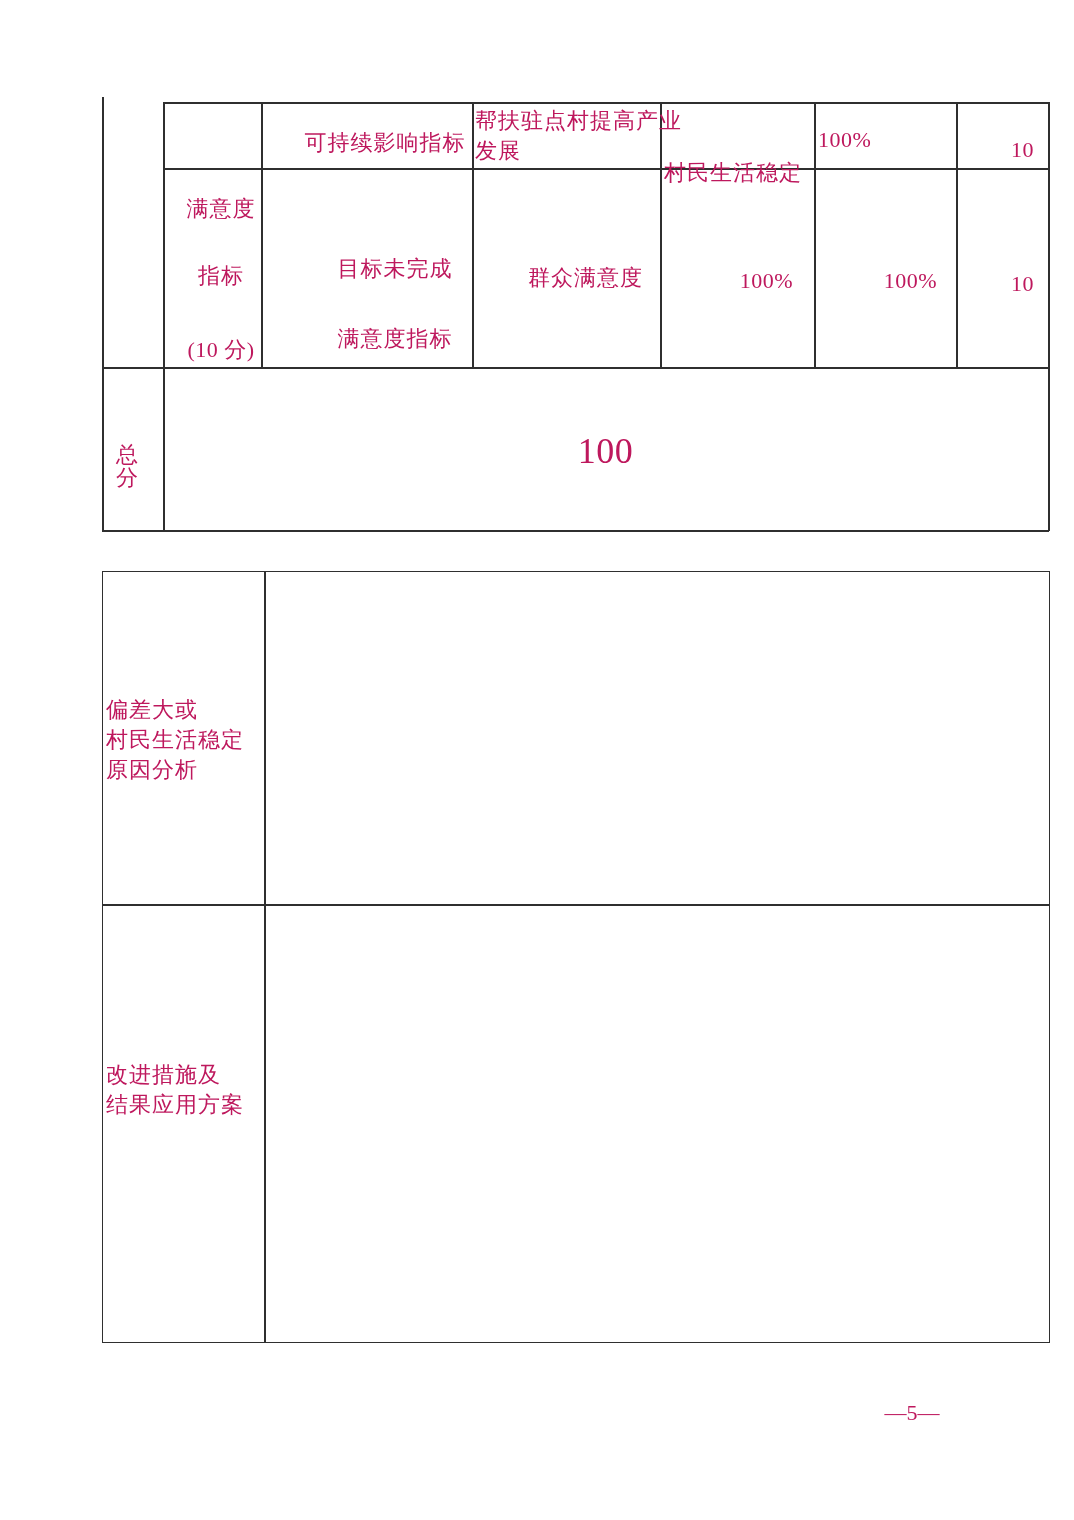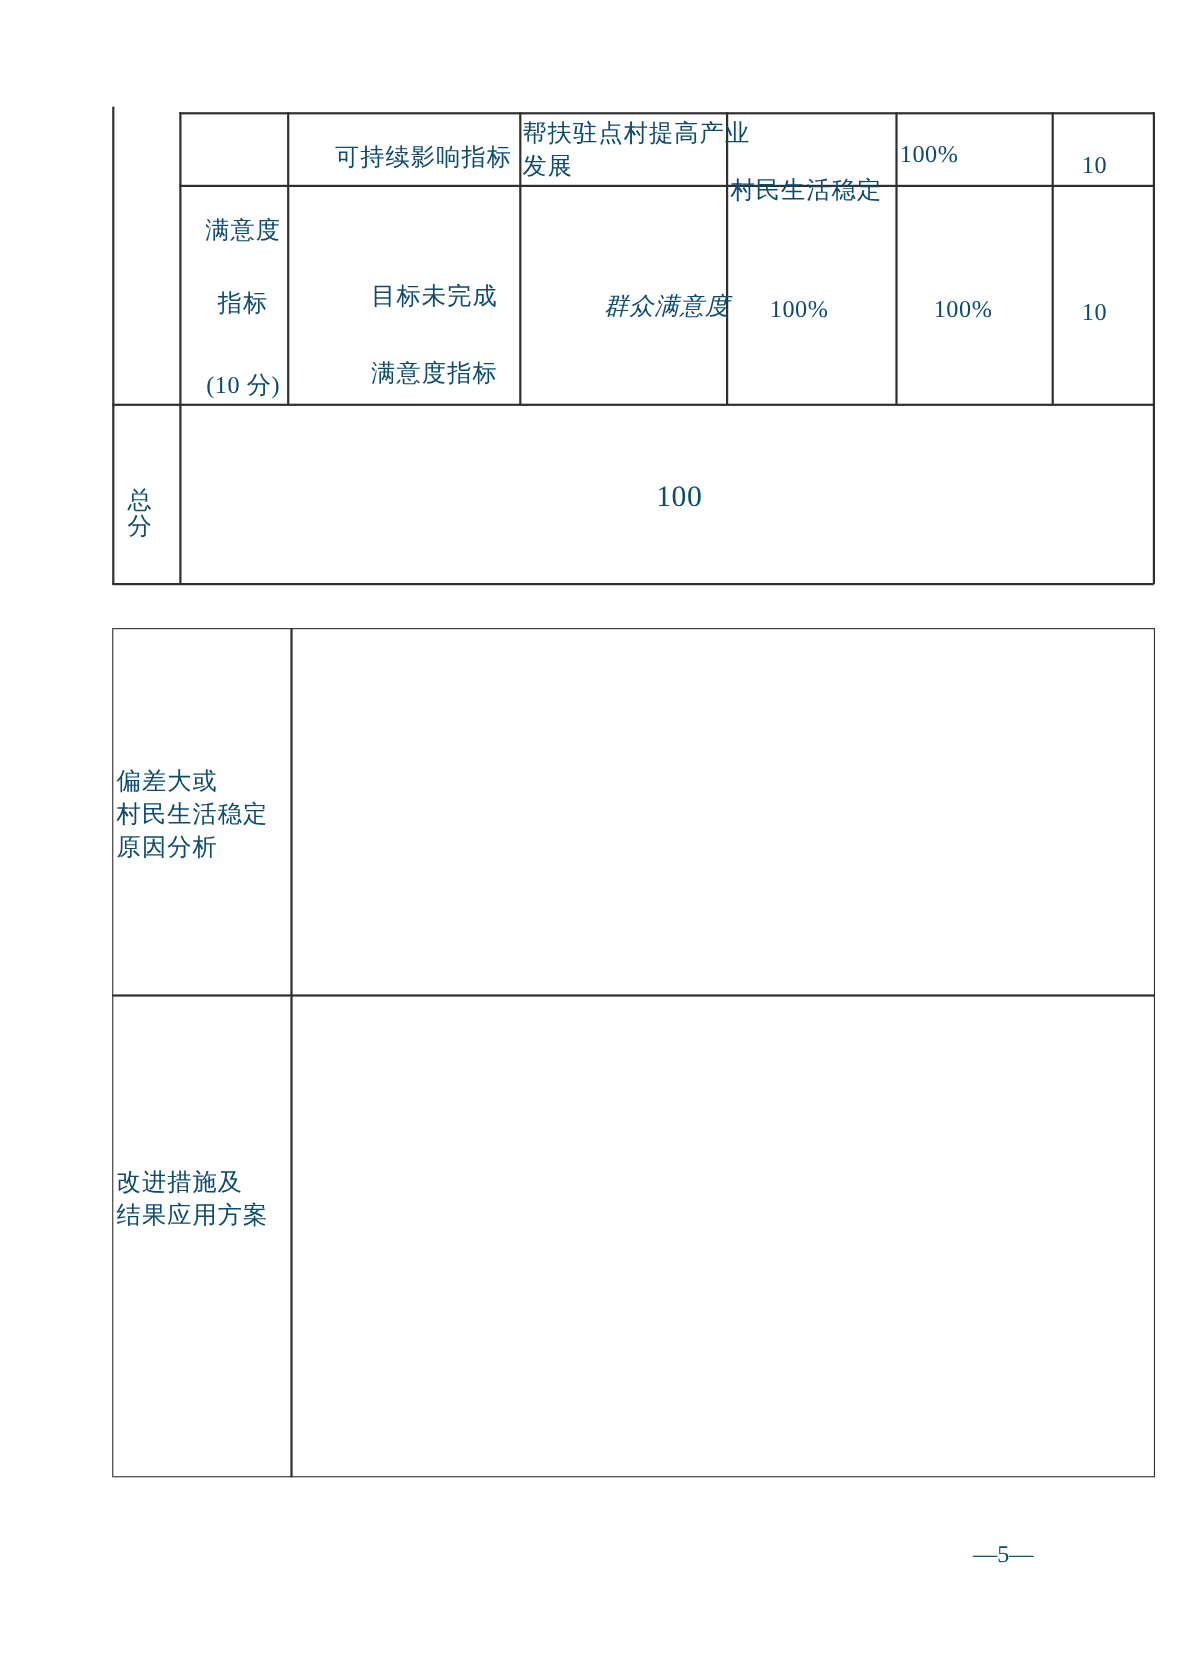--- a/index.html
+++ b/index.html
@@ -7,21 +7,21 @@
     padding: 0;
     background: #ffffff;
   }
   .page {
     position: relative;
     width: 1074px;
     height: 1520px;
     background: #ffffff;
     overflow: hidden;
     font-family: "Liberation Serif", "DejaVu Serif", serif;
-    color: #0c4a6e;
+    color: #be185d;
   }
   
   .hl, .vl {
     position: absolute;
     background: #2f2f2f;
   }
   .hl { height: 1.5px; }
   .vl { width: 1.5px; }
 
   
@@ -32,26 +32,25 @@
     letter-spacing: 1px;
     white-space: nowrap;
   }
   .center { text-align: center; }
   .right  { text-align: right; }
   .wrapcell {
     white-space: normal;
     line-height: 30px;
     overflow: hidden;
   }
-  .num { letter-spacing: 0.5px; text-align: center; }
+  .num { letter-spacing: 0.5px; }
 
   .total-value {
-    font-size: 27px;
+    font-size: 36px;
     line-height: 28px;
-    margin-left: 12px;
   }
   .stack {
     display: inline-block;
     width: 26px;
     word-break: break-all;
     white-space: normal;
     line-height: 23px;
     letter-spacing: 0;
   }
   .analysis-box {
@@ -100,21 +99,21 @@
     <div class="txt num" style="left:818px; top:128px;">100%</div>
     <div class="txt num right" style="left:956px; top:138px; width:78px;">10</div>
 
     <div class="txt center" style="left:171px; top:197px; width:100px;">满意度</div>
     <div class="txt center" style="left:171px; top:264px; width:100px;">指标</div>
     <div class="txt center num" style="left:171px; top:338px; width:100px;">(10 分)</div>
 
     <div class="txt center" style="left:290px; top:257px; width:210px;">目标未完成</div>
     <div class="txt center" style="left:290px; top:327px; width:210px;">满意度指标</div>
 
-    <div class="txt right" style="left:480px; top:266px; width:184px;font-style:italic;">群众满意度</div>
+    <div class="txt right" style="left:459px; top:266px; width:184px;">群众满意度</div>
     <div class="txt num right" style="left:660px; top:269px; width:133px;">100%</div>
     <div class="txt num right" style="left:814px; top:269px; width:123px;">100%</div>
     <div class="txt num right" style="left:956px; top:272px; width:78px;">10</div>
 
     <div class="txt center" style="left:102px; top:443px; width:50px;">
       <span class="stack">总分</span>
     </div>
     <div class="txt center num total-value" style="left:163px; top:437px; width:885px;">100</div>
   </div>
 

